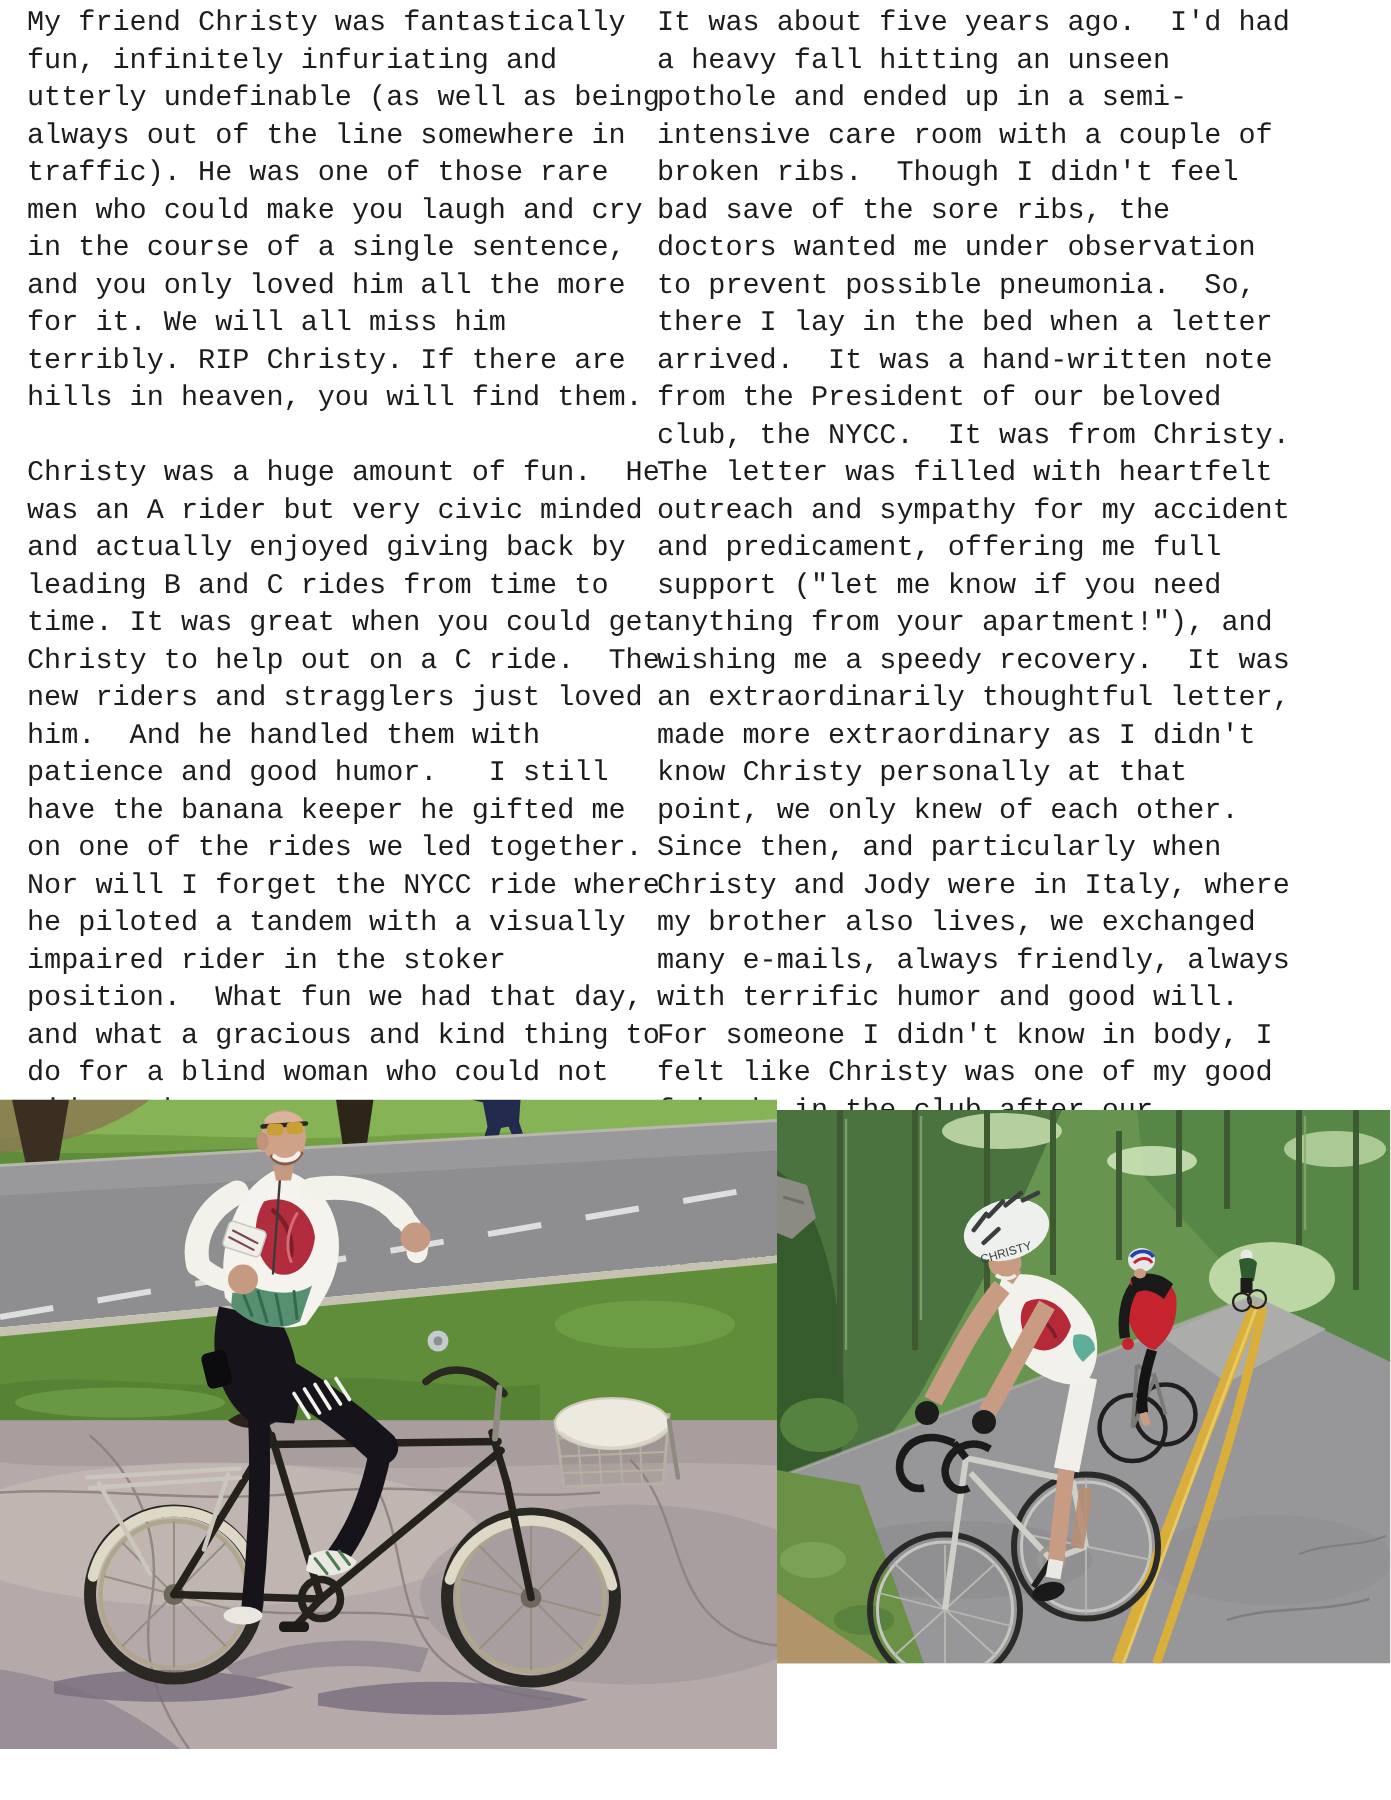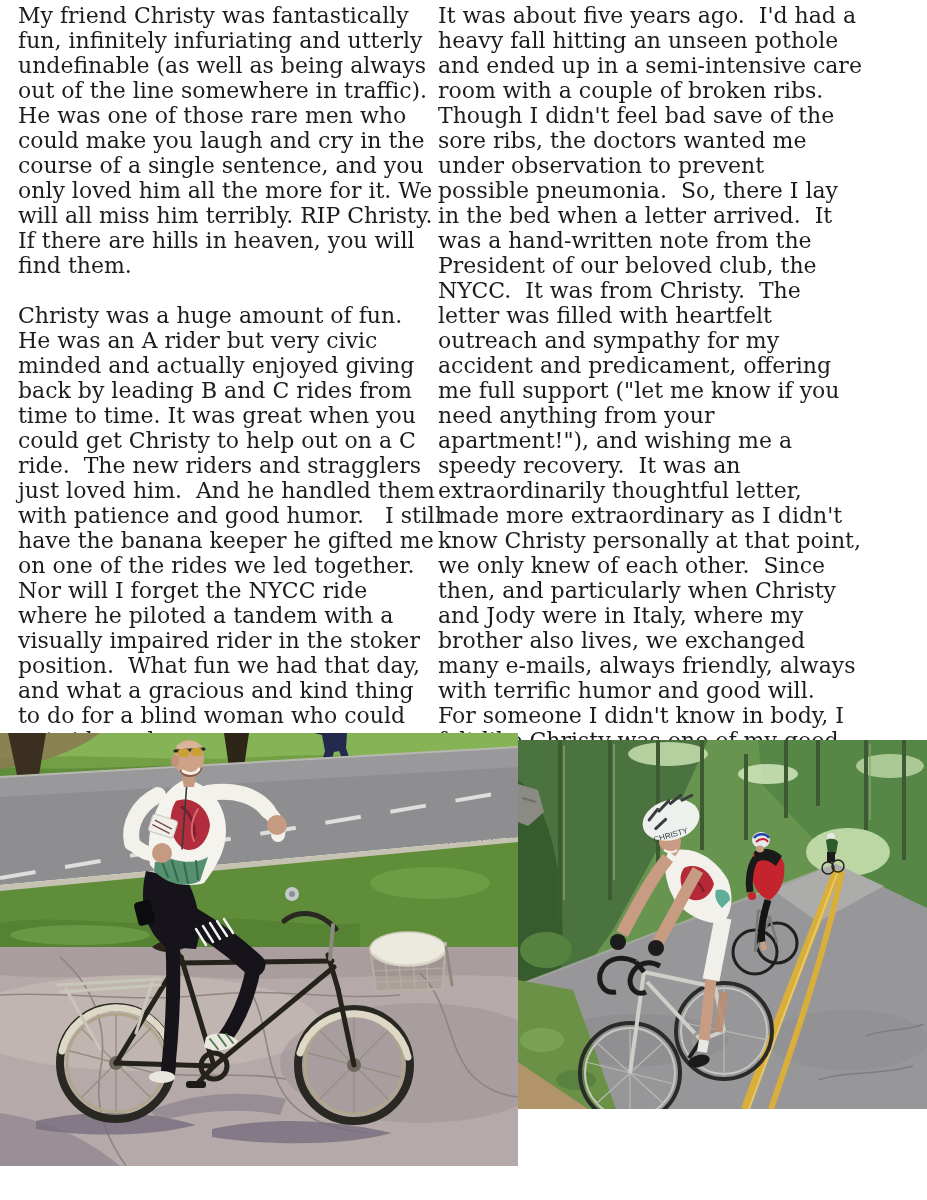--- a/index.html
+++ b/index.html
@@ -1,21 +1,21 @@
 <!DOCTYPE html>
 <html><head>
 <meta charset="utf-8">
 <style>
   * { margin:0; padding:0; box-sizing:border-box; }
   html,body { background:#ffffff; }
   body {
     width:927px; height:1200px; position:relative; overflow:hidden;
     font-family:"DejaVu Serif", serif; color:#1c1c1c;
   }
-  .col { position:absolute; top:3px; font-size:22px; line-height:25px; }
+  .col { position:absolute; top:3px; font-size:19px; line-height:25px;font-family:Liberation Mono, monospace; }
   .col-left  { left:18px;  width:424px; }
   .col-right { left:438px; width:424px; }
   .para { white-space:pre-wrap; margin:0 0 25px 0; }
   .para.tight { margin:0; }
   figure.photo { position:absolute; margin:0; overflow:hidden; }
   .photo-park { left:0;     top:733px; width:518px; height:433px; }
   .photo-race { left:518px; top:740px; width:409px; height:369px; }
   figure.photo svg { display:block; width:100%; height:100%; }
 </style>
 </head>

